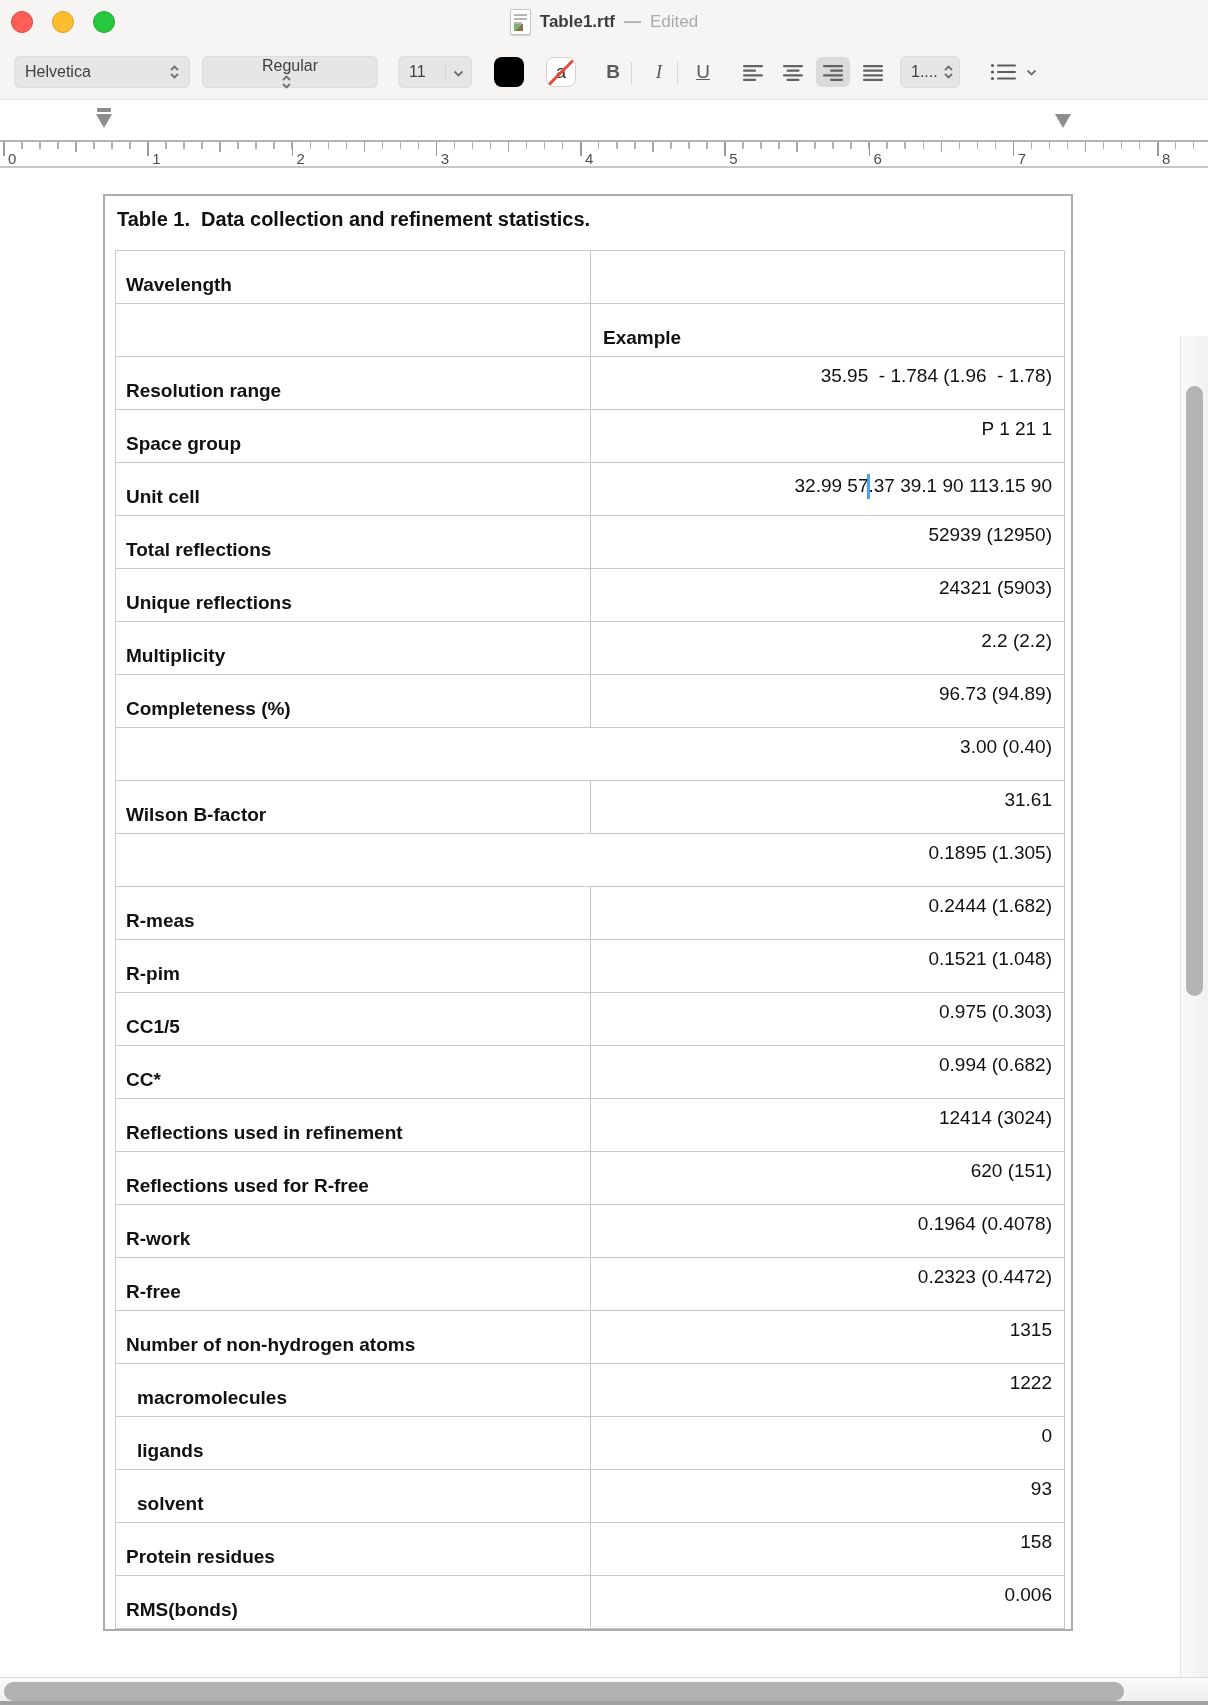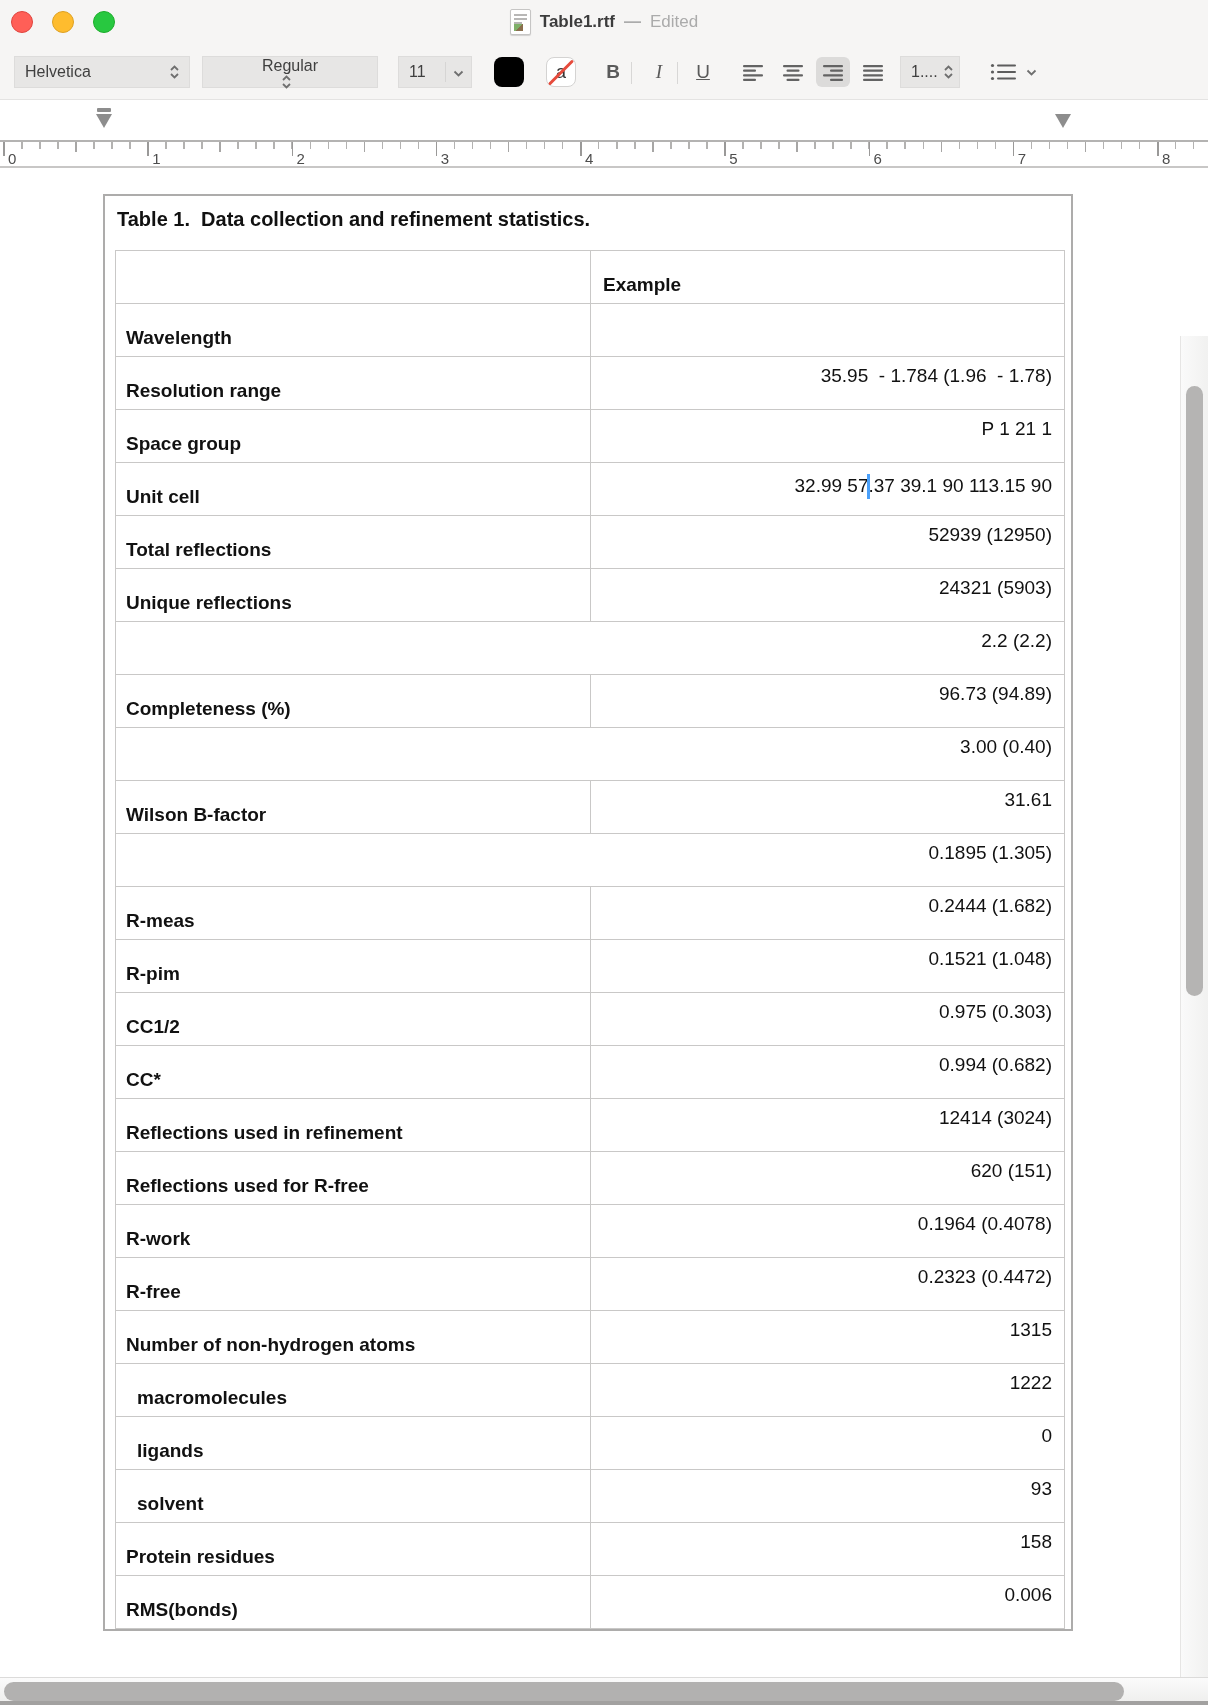--- a/index.html
+++ b/index.html
@@ -29,21 +29,21 @@
   .doctitle { font-size:17px; font-weight:bold; color:#3c3c3c; }
   .dash { font-size:17px; color:#ababab; font-weight:bold; }
   .edited { font-size:17px; color:#ababab; }
   
   .toolbar {
     position:absolute; left:0; top:44px; width:1208px; height:56px;
     background:#f6f5f4; border-bottom:1px solid #e4e3e2;
     display:flex; align-items:center;
   }
   .ctl {
-    height:32px; background:#e7e6e5; border:1px solid #dddcdb; border-radius:0;
+    height:32px; background:#e7e6e5; border:1px solid #dddcdb; border-radius:6px;
     display:flex; align-items:center; color:#3f3f3f; font-size:16px;
   }
   .ctl .lbl { padding:0 10px; flex:1; text-align:left; }
   .updown { display:flex; flex-direction:column; align-items:center; padding-right:8px; }
   .updown svg { display:block; }
   .fontsel  { position:absolute; left:14px;  width:176px; }
   .stylesel { position:absolute; left:202px; width:176px;flex-direction:column; }
   .sizesel  { position:absolute; left:398px; width:74px; }
   .sizesel .sep { width:1px; height:20px; background:#d6d5d4; }
   .sizesel .chv { padding:0 7px; }
@@ -284,37 +284,37 @@
       <div class="tick-major" style="left: 1157px;"></div>
       <span class="ruler-num" style="left: 1162px;">8</span>
     </div>
 </div>
 
 <div class="content">
   <div class="outerbox">
     <div class="tabletitle">Table 1.  Data collection and refinement statistics.</div>
     <div class="stats">
       <div class="trow">
+    <div class="cell-l">
+      <span class="rowlabel">Wavelength</span>
+    </div>
+    <div class="cell-r">
+      <span class="rowvalue"></span>
+    </div>
+  </div>
+
+  <div class="trow">
         <div class="cell-l"></div>
         <div class="cell-r hdr">
           <span class="rowlabel">Example</span>
         </div>
       </div>
 
   <div class="trow">
     <div class="cell-l">
-      <span class="rowlabel">Wavelength</span>
-    </div>
-    <div class="cell-r">
-      <span class="rowvalue"></span>
-    </div>
-  </div>
-
-  <div class="trow">
-    <div class="cell-l">
       <span class="rowlabel">Resolution range</span>
     </div>
     <div class="cell-r">
       <span class="rowvalue">35.95  - 1.784 (1.96  - 1.78)</span>
     </div>
   </div>
 
   <div class="trow">
     <div class="cell-l">
       <span class="rowlabel">Space group</span>
@@ -345,20 +345,23 @@
   <div class="trow">
     <div class="cell-l">
       <span class="rowlabel">Unique reflections</span>
     </div>
     <div class="cell-r">
       <span class="rowvalue">24321 (5903)</span>
     </div>
   </div>
 
   <div class="trow">
+    <div class="cell-l">
+      <span class="rowlabel">Multiplicity</span>
+    </div>
     <div class="cell-r">
       <span class="rowvalue">2.2 (2.2)</span>
     </div>
   </div>
 
   <div class="trow">
     <div class="cell-l">
       <span class="rowlabel">Completeness (%)</span>
     </div>
     <div class="cell-r">
@@ -400,21 +403,21 @@
     <div class="cell-l">
       <span class="rowlabel">R-pim</span>
     </div>
     <div class="cell-r">
       <span class="rowvalue">0.1521 (1.048)</span>
     </div>
   </div>
 
   <div class="trow">
     <div class="cell-l">
-      <span class="rowlabel">CC1/2</span>
+      <span class="rowlabel">CC1/5</span>
     </div>
     <div class="cell-r">
       <span class="rowvalue">0.975 (0.303)</span>
     </div>
   </div>
 
   <div class="trow">
     <div class="cell-l">
       <span class="rowlabel">CC*</span>
     </div>

